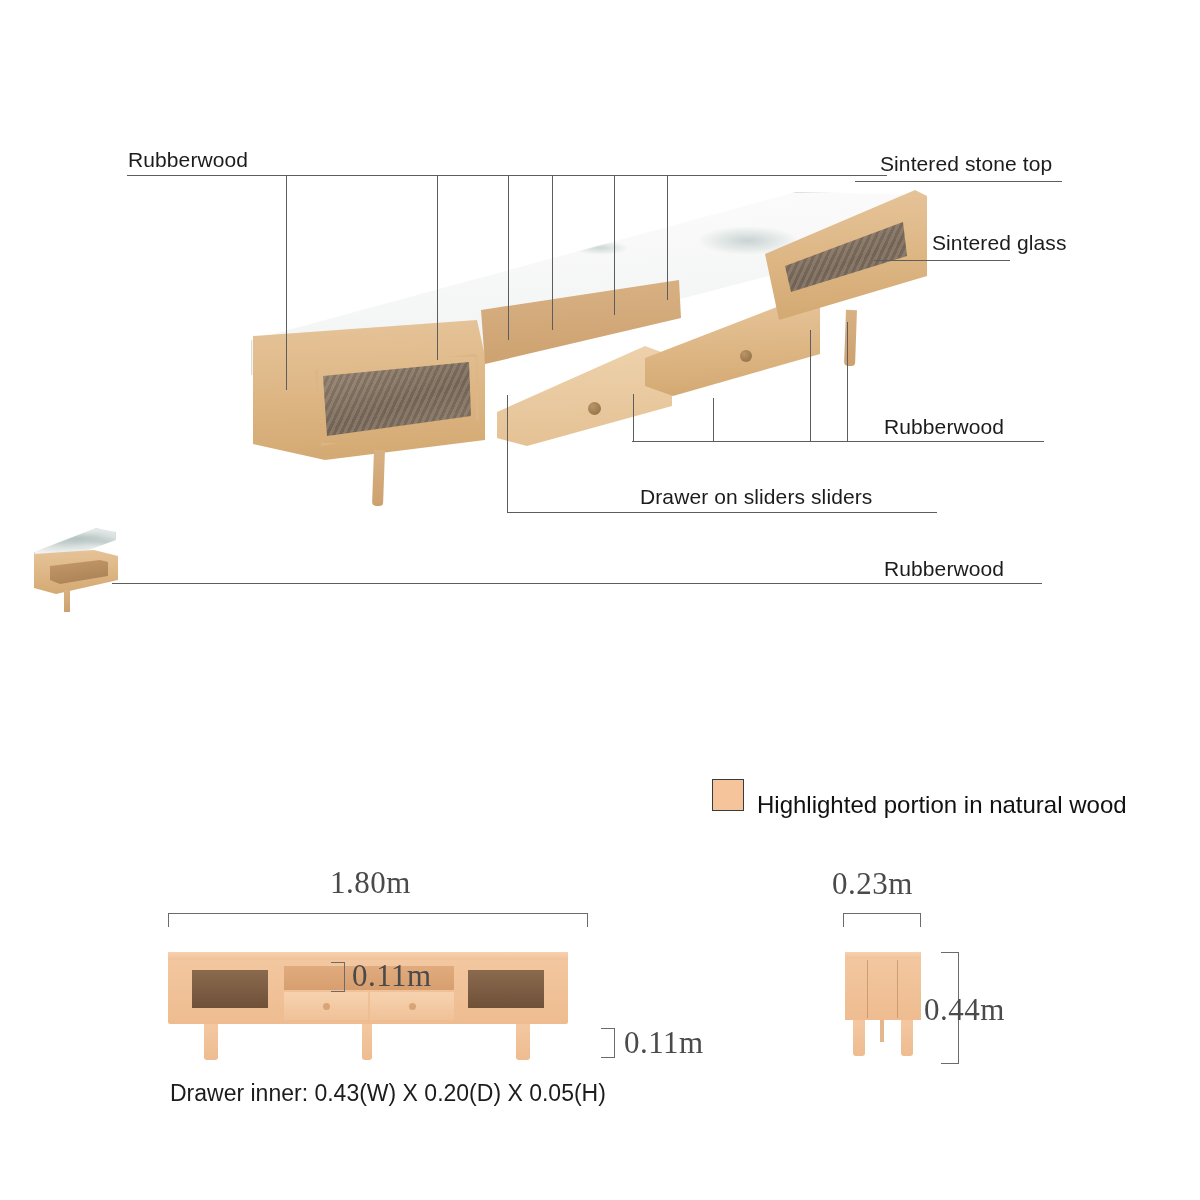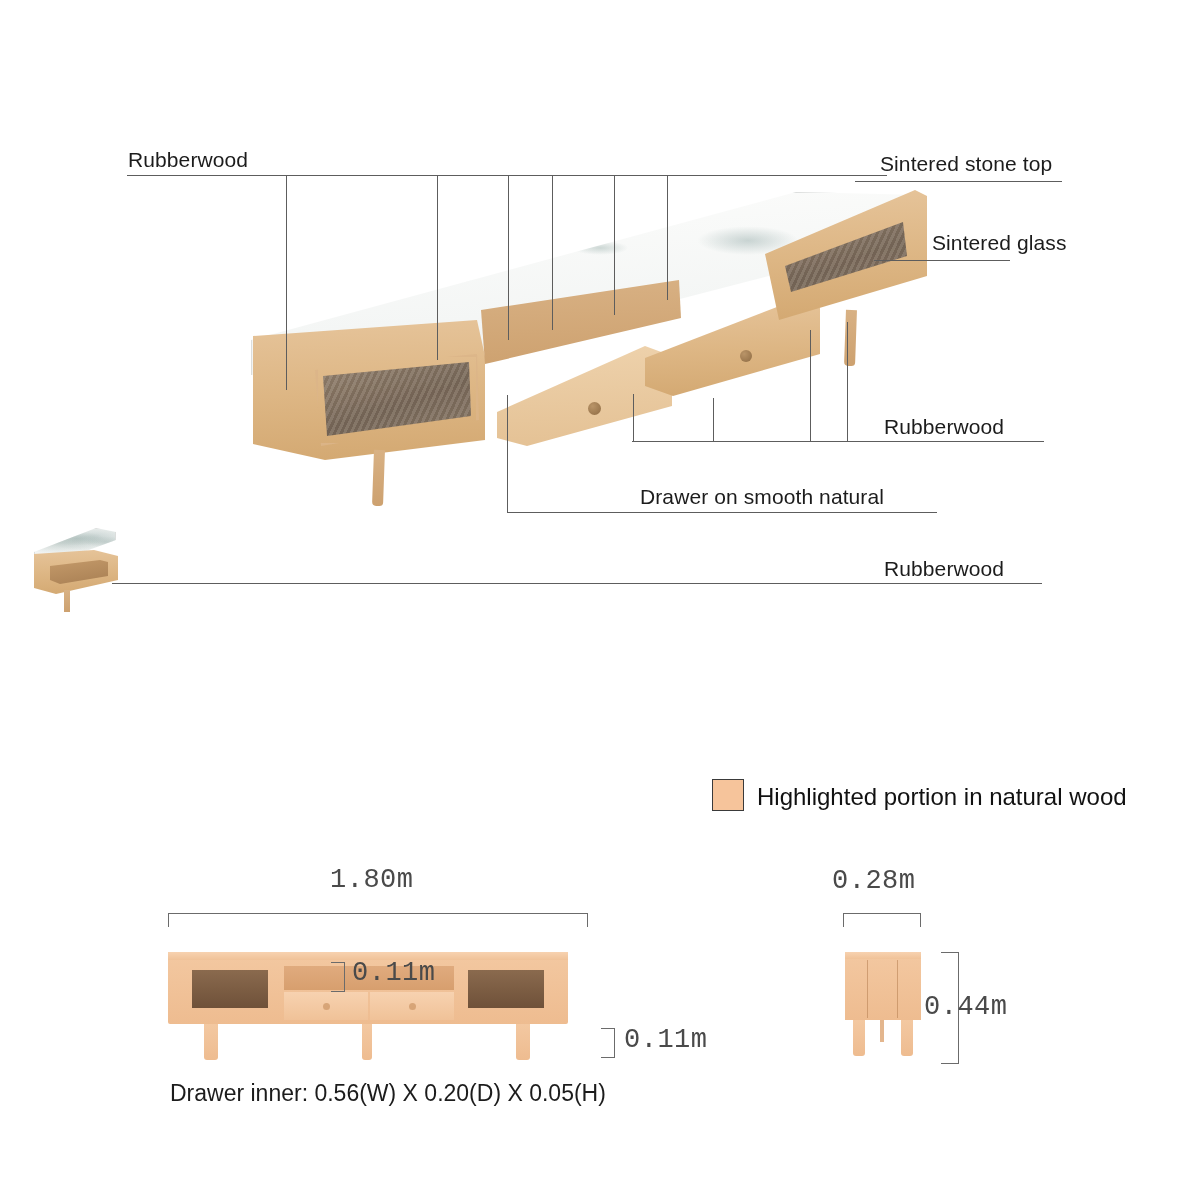--- a/index.html
+++ b/index.html
@@ -27,22 +27,22 @@
     letter-spacing: .1px;
   }
   
   .hline { position: absolute; background: #5d5d5d; height: 1px; }
   .vline { position: absolute; background: #5d5d5d; width: 1px; }
   .hline.thick { height: 1.3px; }
 
   
   .dim {
     position: absolute;
-    font-family: Liberation Mono, monospace;
-    font-size: 27px;
+    font-family: Liberation Serif, serif;
+    font-size: 31px;
     color: #4a4a4a;
     white-space: nowrap;
     letter-spacing: .5px;
   }
   .caption {
     position: absolute;
     font-family: "Liberation Sans", sans-serif;
     font-size: 23px;
     color: #1c1c1c;
     white-space: nowrap;
@@ -58,20 +58,21 @@
     position: absolute;
     width: 32px; height: 32px;
     background: #f6c49b;
     border: 1.4px solid #3a3a3a;
   }
   .legend-tx {
     position: absolute;
     font-size: 24px;
     color: #111;
     white-space: nowrap;
+    margin-top: 8px;
   }
 
   
   .art { position: absolute; }
 
   
   #hero { left: 245px; top: 150px; width: 690px; height: 380px; }
 
   .stone {
     position: absolute;
@@ -185,21 +186,21 @@
 
   <div class="hline thick" style="left:632px; top:441px; width:412px;"></div>
   <div class="vline" style="left:633px; top:394px; height:47px;"></div>
   <div class="vline" style="left:713px; top:398px; height:43px;"></div>
   <div class="vline" style="left:810px; top:330px; height:111px;"></div>
   <div class="vline" style="left:847px; top:322px; height:119px;"></div>
   <span class="callout" style="left:884px; top:415px;">Rubberwood</span>
 
   <div class="vline" style="left:507px; top:395px; height:117px;"></div>
   <div class="hline thick" style="left:507px; top:512px; width:430px;"></div>
-  <span class="callout" style="left:640px; top:485px;">Drawer on smooth natural</span>
+  <span class="callout" style="left:640px; top:485px;">Drawer on sliders sliders</span>
 
   <div class="hline thick" style="left:112px; top:583px; width:930px;"></div>
   <span class="callout" style="left:884px; top:557px;">Rubberwood</span>
 
   <div class="legend-sw" style="left:712px; top:779px;"></div>
   <span class="legend-tx" style="left:757px; top:783px;">Highlighted portion in natural wood</span>
 
   <span class="dim" style="left:330px; top:865px;">1.80m</span>
   <div class="brk brk-top" style="left:168px; top:913px; width:420px; height:14px;"></div>
 
@@ -224,23 +225,23 @@
     <div class="o-wood" style="left:194px; top:76px; width:10px; height:36px; border-radius:0 0 3px 3px;"></div>
     <div class="o-wood" style="left:348px; top:76px; width:14px; height:36px; border-radius:0 0 3px 3px;"></div>
   </div>
 
   <div class="brk brk-right" style="left:331px; top:962px; width:14px; height:30px;"></div>
   <span class="dim" style="left:352px; top:958px;">0.11m</span>
 
   <div class="brk brk-right" style="left:601px; top:1028px; width:14px; height:30px;"></div>
   <span class="dim" style="left:624px; top:1025px;">0.11m</span>
 
-  <span class="caption" style="left:170px; top:1080px;">Drawer inner: 0.56(W) X 0.20(D) X 0.05(H)</span>
-
-  <span class="dim" style="left:832px; top:866px;">0.28m</span>
+  <span class="caption" style="left:170px; top:1080px;">Drawer inner: 0.43(W) X 0.20(D) X 0.05(H)</span>
+
+  <span class="dim" style="left:832px; top:866px;">0.23m</span>
   <div class="brk brk-top" style="left:843px; top:913px; width:78px; height:14px;"></div>
 
   <div class="art" id="side">
     <div class="o-wood" style="left:0; top:0; width:76px; height:68px; border-radius:3px 3px 0 0;"></div>
     <div class="o-wood2" style="left:0; top:0; width:76px; height:7px;"></div>
     <div class="o-line" style="left:22px; top:8px; width:1px; height:58px;"></div>
     <div class="o-line" style="left:52px; top:8px; width:1px; height:58px;"></div>
     <div class="o-wood" style="left:8px; top:68px; width:12px; height:36px; border-radius:0 0 3px 3px;"></div>
     <div class="o-wood" style="left:56px; top:68px; width:12px; height:36px; border-radius:0 0 3px 3px;"></div>
     <div style="position:absolute; left:35px; top:68px; width:4px; height:22px; background:#e3b68e;"></div>

